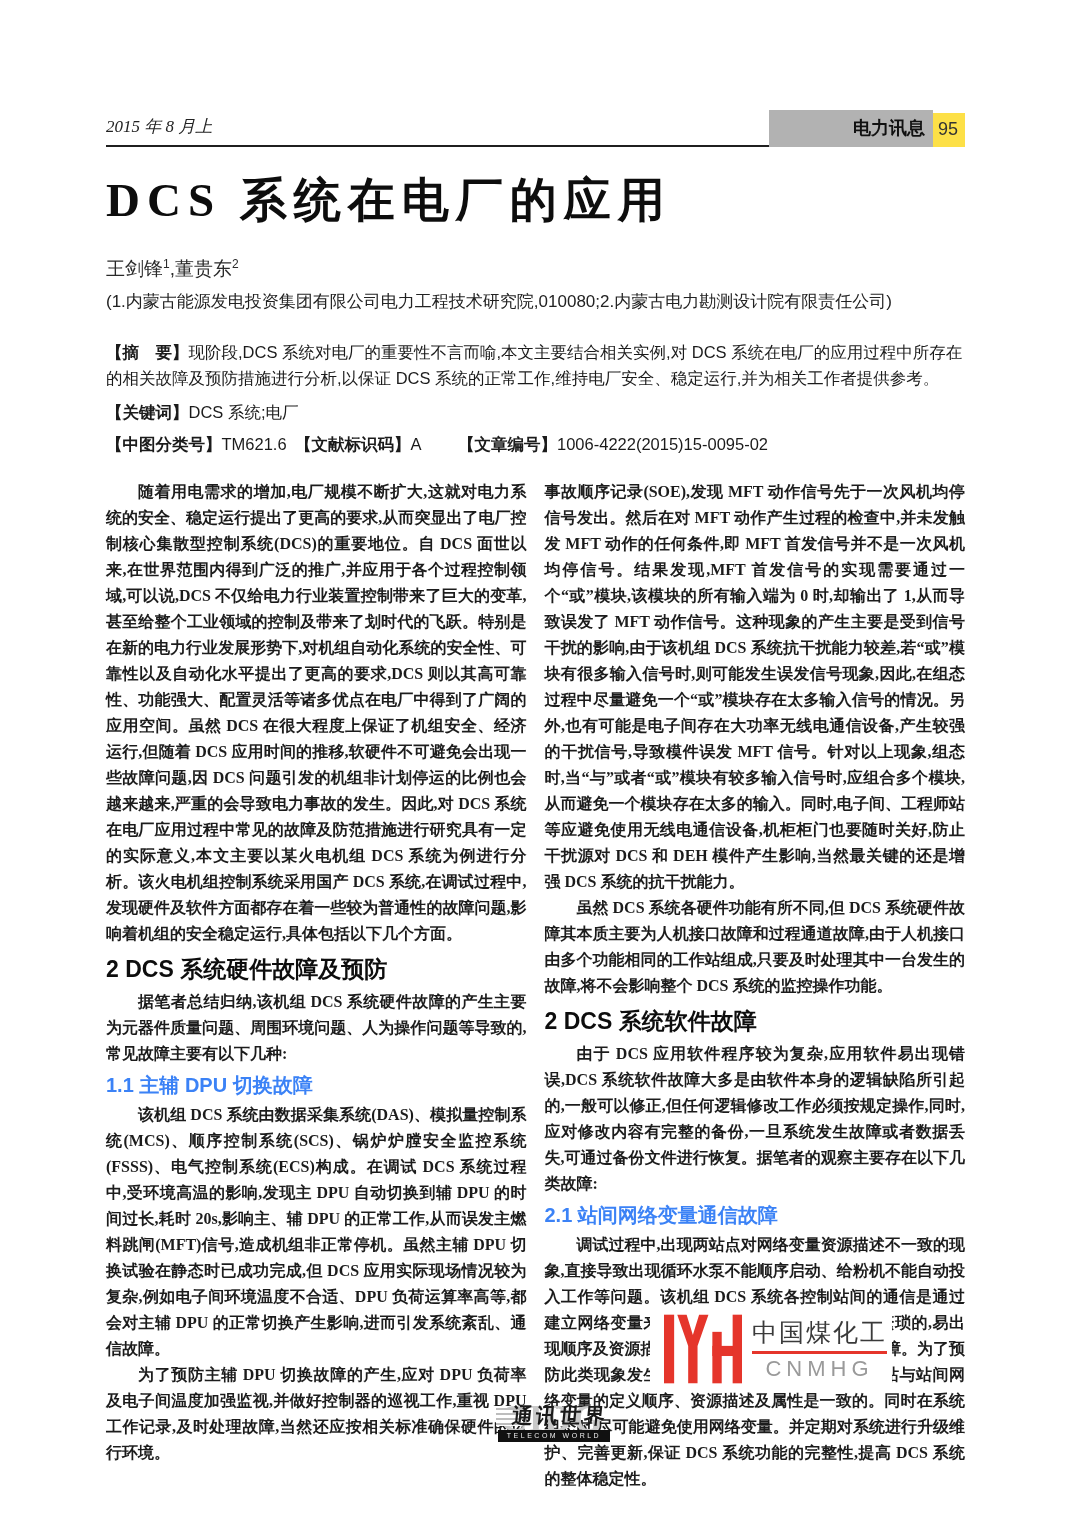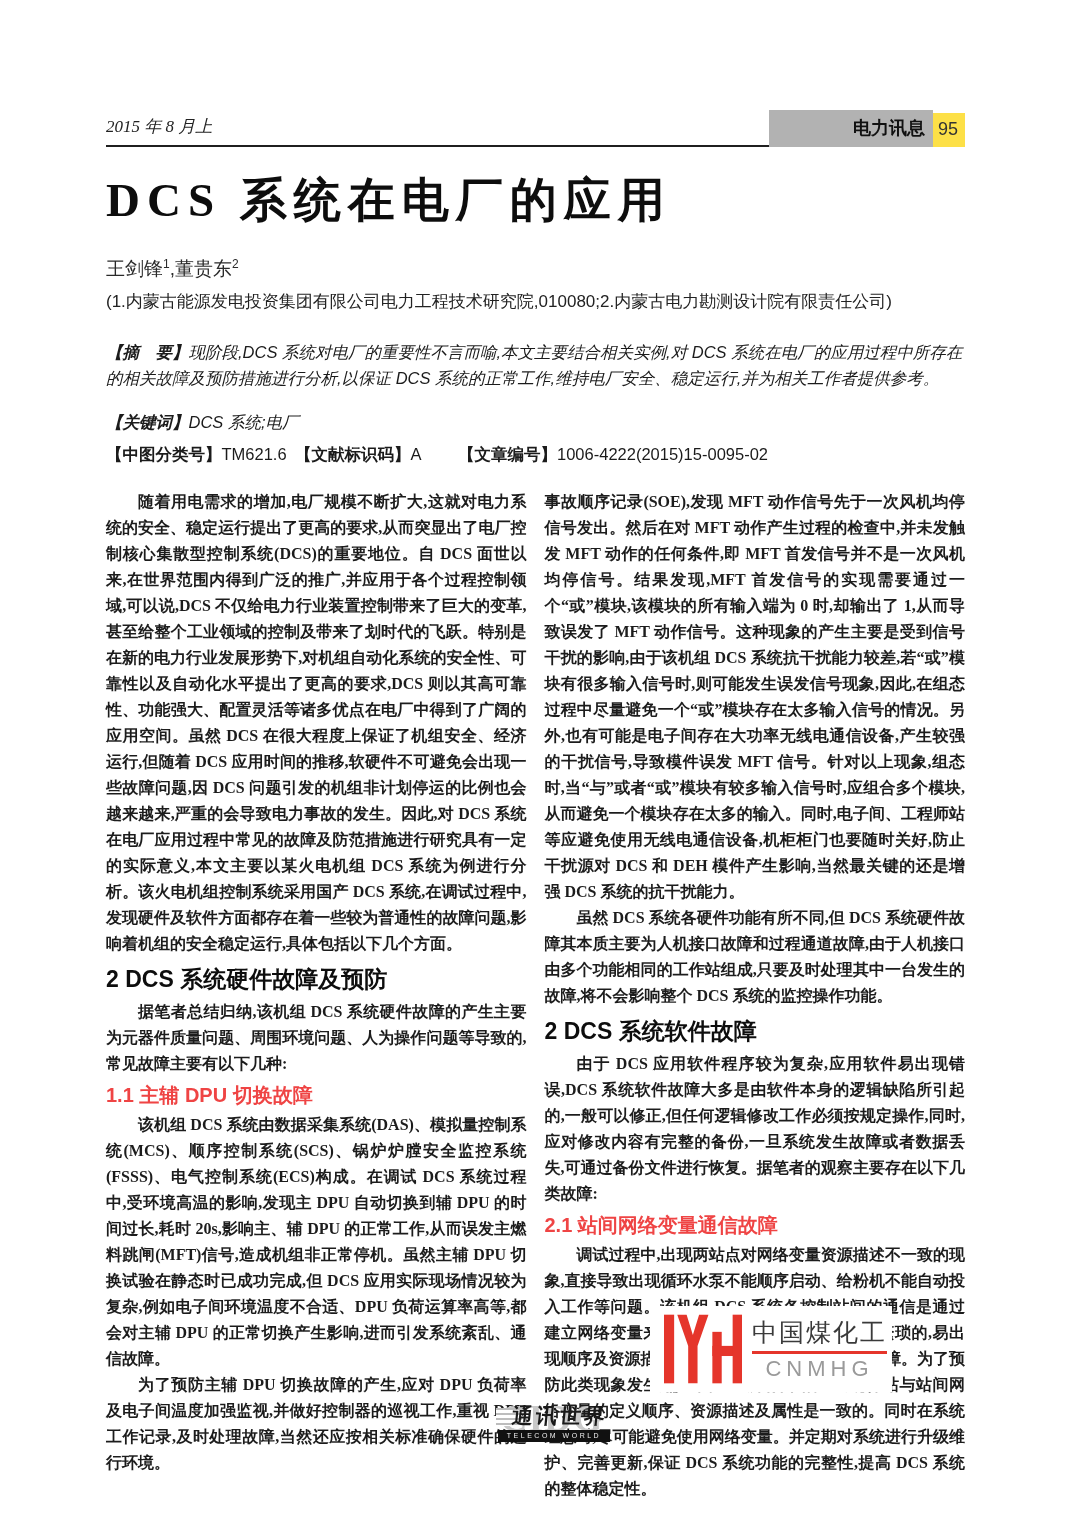--- a/index.html
+++ b/index.html
@@ -30,36 +30,36 @@
   .authors{margin-top:24px;font-size:19px;color:#2a2a2a;
            font-family:"Liberation Sans","DejaVu Sans",sans-serif;}
   .authors sup{font-size:12px;}
   .affiliation{margin-top:8px;font-size:17px;color:#222;
                font-family:"Liberation Sans","DejaVu Sans",sans-serif;}
 
   
   .meta{margin-top:26px;font-size:16.5px;line-height:26px;
         font-family:"Liberation Sans","DejaVu Sans",sans-serif;color:#1b1b1b;}
   .meta .lbl{font-weight:bold;}
-  .meta-row{margin-top:18px;font-style:italic;}
+  .meta-row{margin-top:8px;}
   .clc-row{display:flex;margin-top:6px;}
   .clc-seg1{width:189px;}
   .clc-seg2{width:163px;}
   .clc-seg3{flex:1;}
 
   
   .columns{display:flex;gap:18px;margin-top:22px;}
   .col{flex:1;min-width:0;}
   .para{margin:0;font-size:16px;line-height:26px;text-align:justify;
         text-indent:2em;color:#1c1c1c;font-weight:bold;}
   .para.no-indent{text-indent:0;}
   .sec-h1{margin:7px 0 4px 0;font-size:23px;font-weight:bold;
           font-family:"Liberation Sans","DejaVu Sans",sans-serif;color:#0d0d0d;}
   .sec-h2{margin:5px 0 3px 0;font-size:20px;font-weight:bold;
-          font-family:"Liberation Sans","DejaVu Sans",sans-serif;color:#ef4444;}
+          font-family:"Liberation Sans","DejaVu Sans",sans-serif;color:#3b82f6;}
 
   
   .watermark{position:absolute;left:650px;top:1306px;width:228px;height:86px;
              background:#ffffff;display:flex;align-items:center;gap:10px;
              padding-left:14px;z-index:6;}
   .wm-logo{flex:0 0 auto;}
   .wm-text{display:flex;flex-direction:column;align-items:center;}
   .wm-cn{font-size:25px;color:#3a3a3a;letter-spacing:2px;
          font-family:"Liberation Sans","DejaVu Sans",sans-serif;
          border-bottom:3px solid #e5352b;padding-bottom:2px;}

